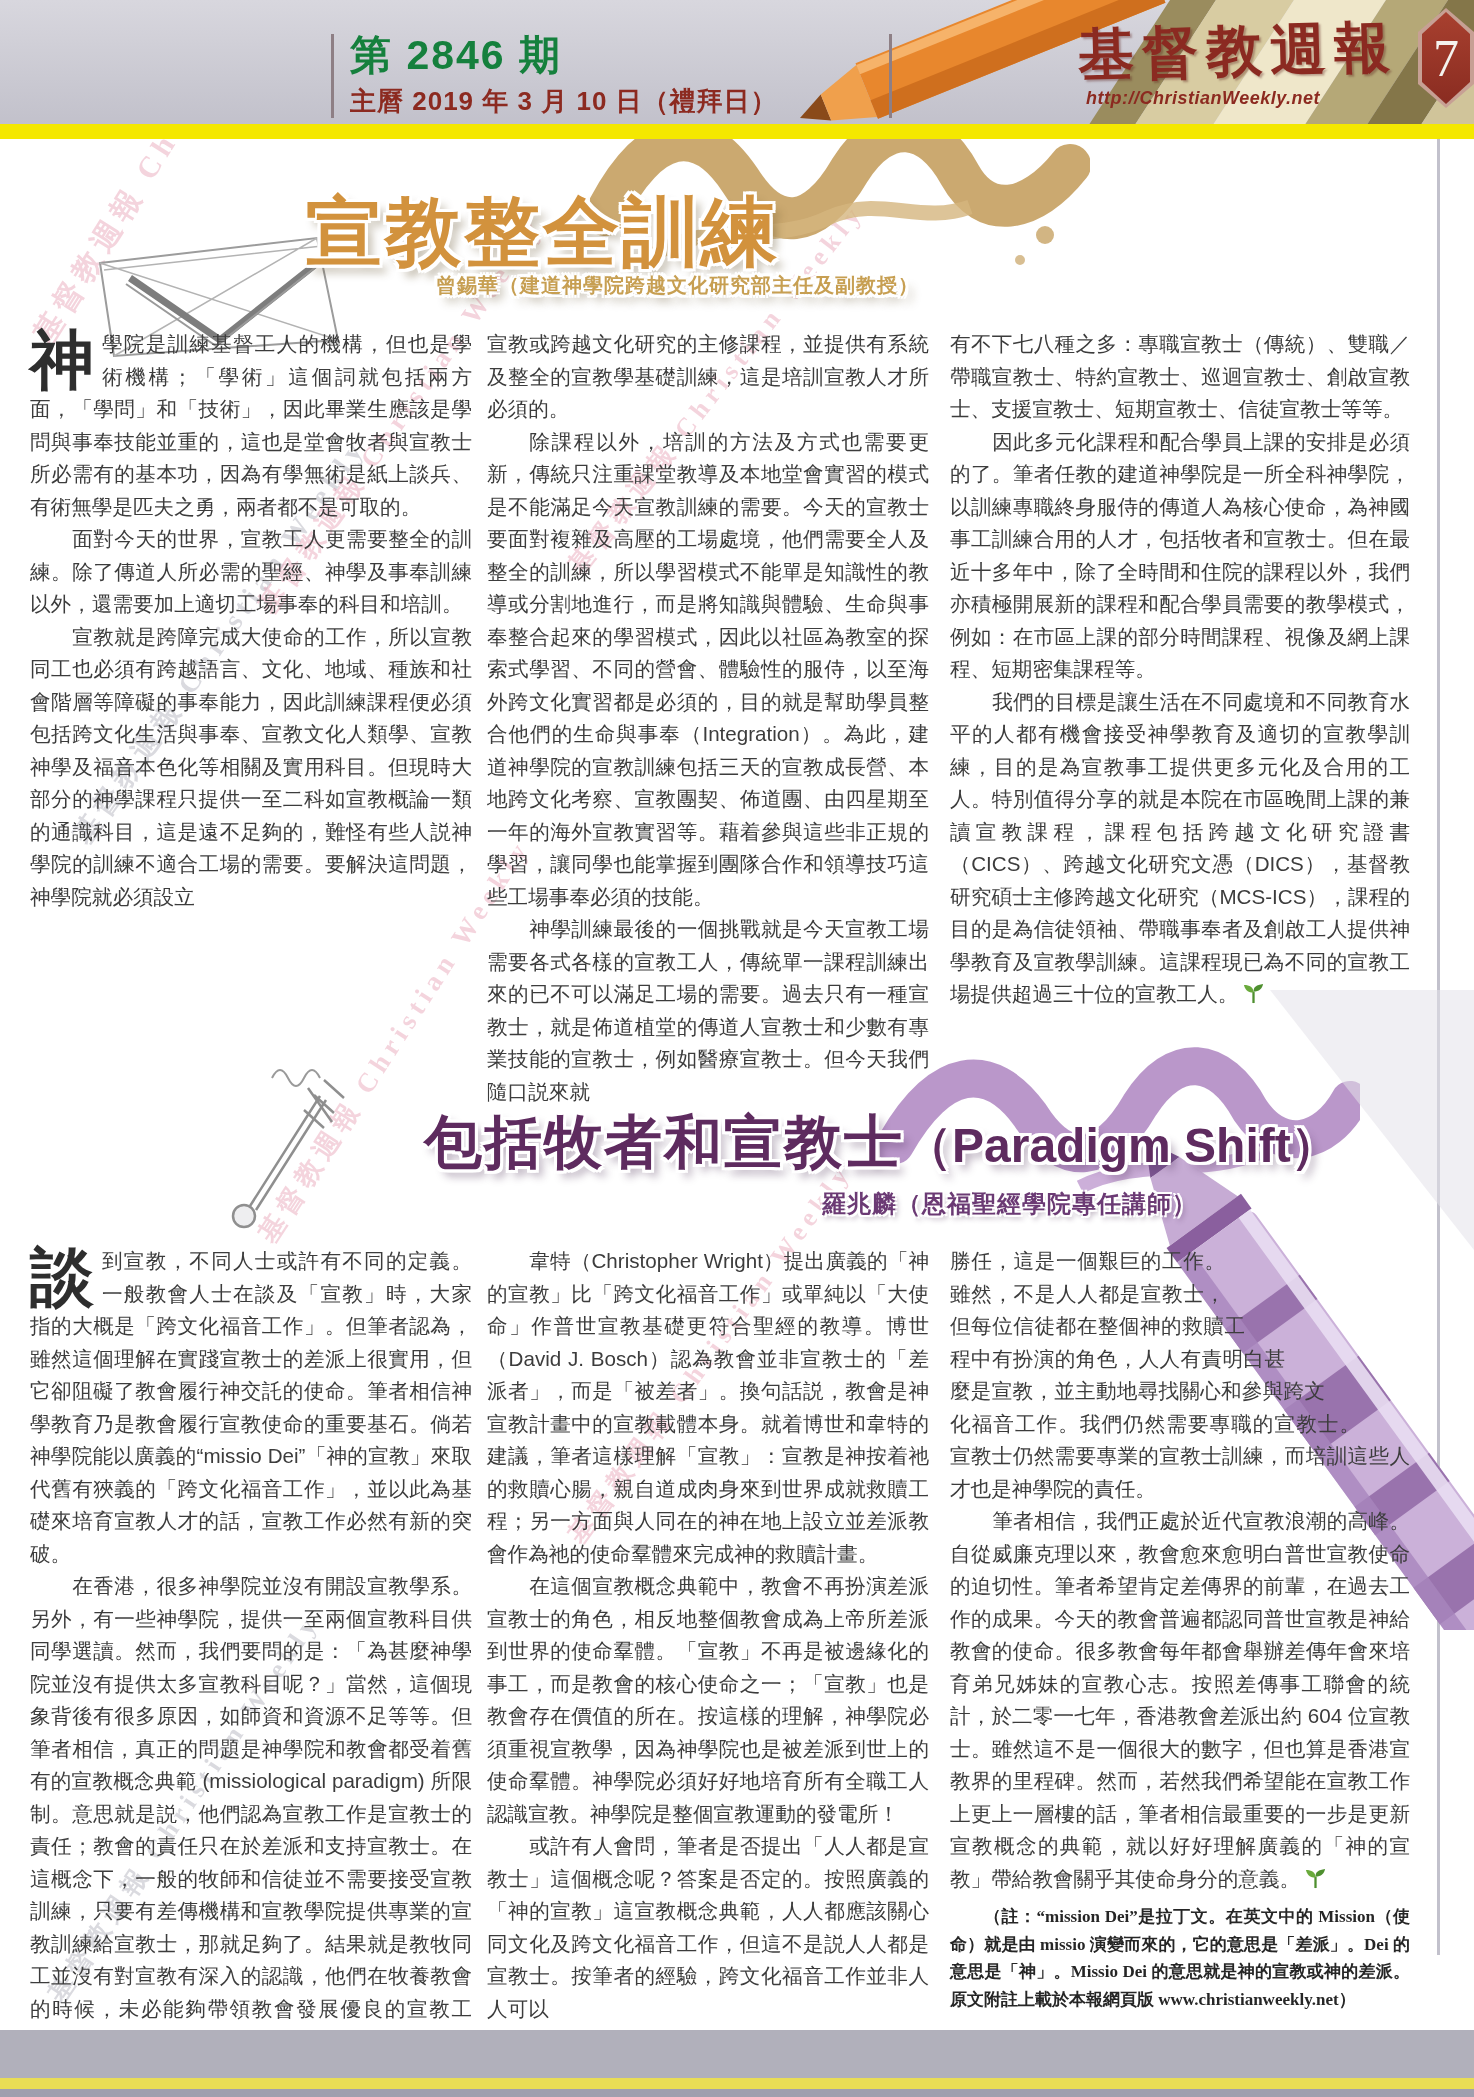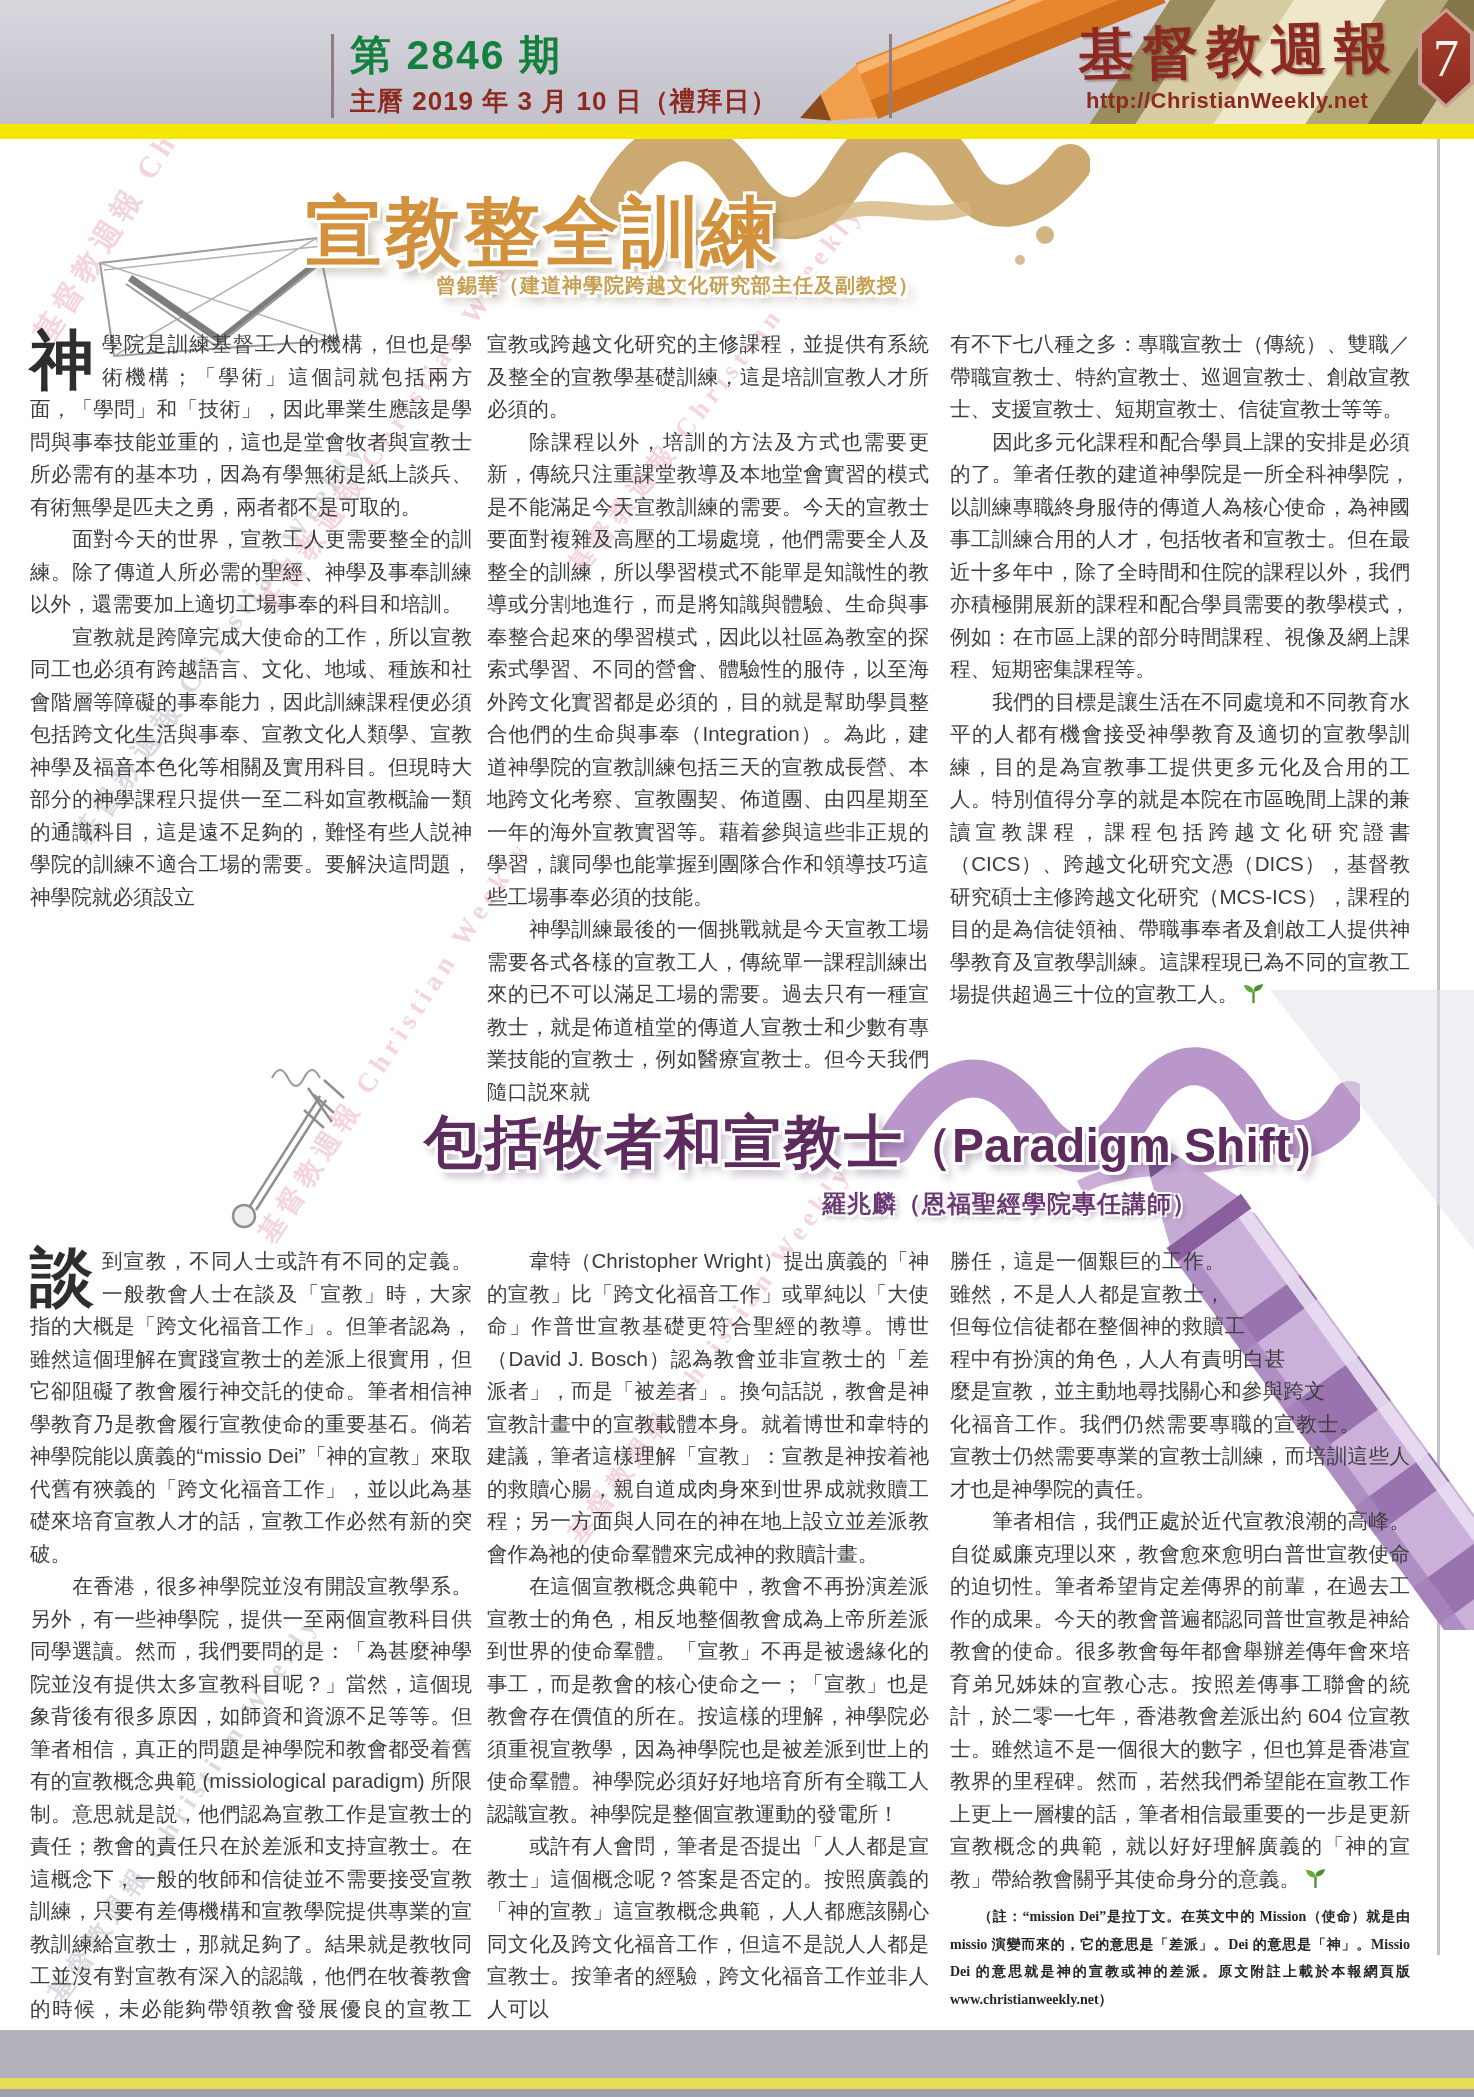--- a/index.html
+++ b/index.html
@@ -11,22 +11,22 @@
                  background:linear-gradient(#d8d7de,#c2c1cb); z-index:2; }
   .yellow-band { position:absolute; left:0; top:124px; width:1474px; height:15px; background:#f4e800; z-index:3; }
   .issue-rule { position:absolute; top:34px; width:3px; height:84px; background:#8e7f85; z-index:4; }
   .issue-label { position:absolute; left:350px; top:28px; font-size:41px; font-weight:bold;
                  color:#15803d; letter-spacing:2px; z-index:4; }
   .date-label  { position:absolute; left:350px; top:84px; font-size:26px; font-weight:bold;
                  color:#8c2a20; letter-spacing:1px; z-index:4; }
   .masthead { position:absolute; left:1078px; top:14px; font-size:56px; font-weight:bold;
               font-family:"DejaVu Serif", serif; color:#8b2a21; letter-spacing:8px;
               transform:rotate(-1.5deg); text-shadow:2px 2px 2px rgba(90,30,25,.35); z-index:5; }
-  .website { position:absolute; left:1086px; top:88px; font-size:22px; font-weight:bold;
-             color:#8c2a20; letter-spacing:.5px; z-index:5; text-decoration:none; }
+  .website { position:absolute; left:1086px; top:88px; font-size:18px; font-weight:bold;
+             color:#8c2a20; letter-spacing:.5px; z-index:5; text-decoration:none;font-style:italic; }
   .badge-outer { position:absolute; left:1418px; top:8px; width:56px; height:100px; z-index:6;
                  background:#c7a094; clip-path:polygon(50% 0,100% 24%,100% 76%,50% 100%,0 76%,0 24%); }
   .badge-inner { position:absolute; left:4px; top:4px; width:48px; height:92px;
                  background:linear-gradient(#a8402f,#8a2c21); clip-path:polygon(50% 0,100% 24%,100% 76%,50% 100%,0 76%,0 24%);
                  display:flex; align-items:center; justify-content:center; }
   .badge-inner span { color:#f4f2ee; font-size:52px; font-family:"Liberation Serif", serif; }
   .hdr-art { position:absolute; left:700px; top:0; z-index:3; }
 
   
   .absart { position:absolute; z-index:1; }
@@ -62,21 +62,21 @@
   .c2a { left:487px; top:328px; }
   .c3a { left:950px; top:328px; width:460px; }
   .c1b { left:30px;  top:1245px; }
   .c2b { left:487px; top:1245px; }
   .c3b { left:950px; top:1245px; width:460px; }
   .dropcap { float:left; font-size:64px; line-height:60px; font-weight:600; color:#2e2e2e;
              margin:2px 8px 0 0; }
   .step { float:right; clear:right; height:33px; }
   .s1{width:185px}.s2{width:165px}.s3{width:125px}.s4{width:85px}.s5{width:50px}
   .sprout { display:inline-block; width:23px; height:21px; vertical-align:-3px; margin-left:4px; }
-  .footnote { font-family:"Liberation Serif", serif; font-size:14px; line-height:27.5px;
+  .footnote { font-family:"Liberation Serif", serif; font-size:17px; line-height:27.5px;
               font-weight:bold; color:#262626; text-indent:2em; margin-top:8px !important; }
 
   
   .footer-gray  { position:absolute; left:0; top:2030px; width:1474px; height:48px; background:#b1b0bb; z-index:4; }
   .footer-yellow{ position:absolute; left:0; top:2078px; width:1474px; height:11px; background:#e9dd55; z-index:4; }
   .footer-gray2 { position:absolute; left:0; top:2089px; width:1474px; height:8px;  background:#a09fae; z-index:4; }
 </style>
 </head>
 <body>
 

